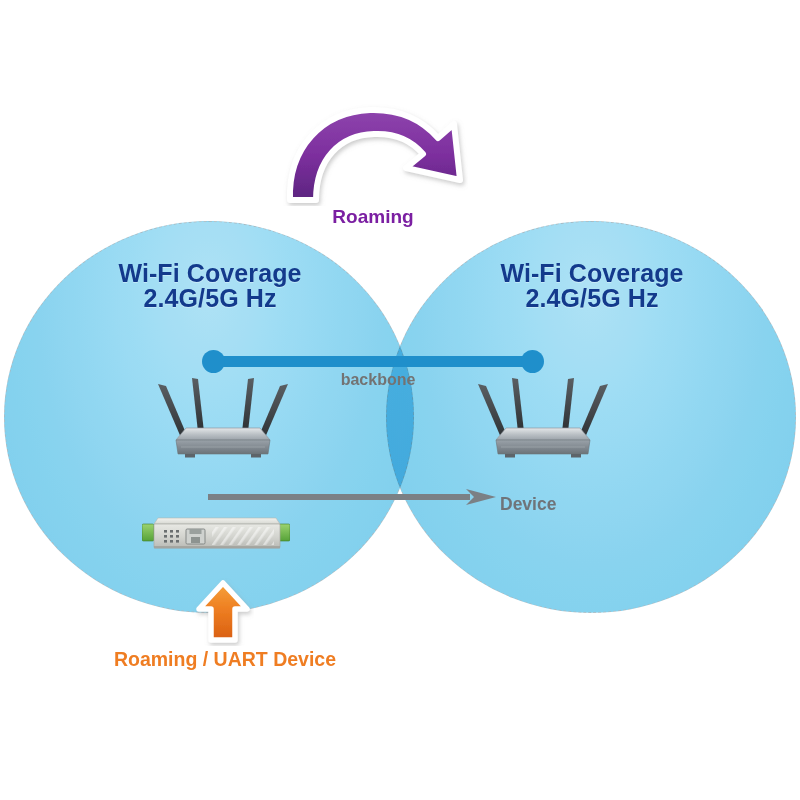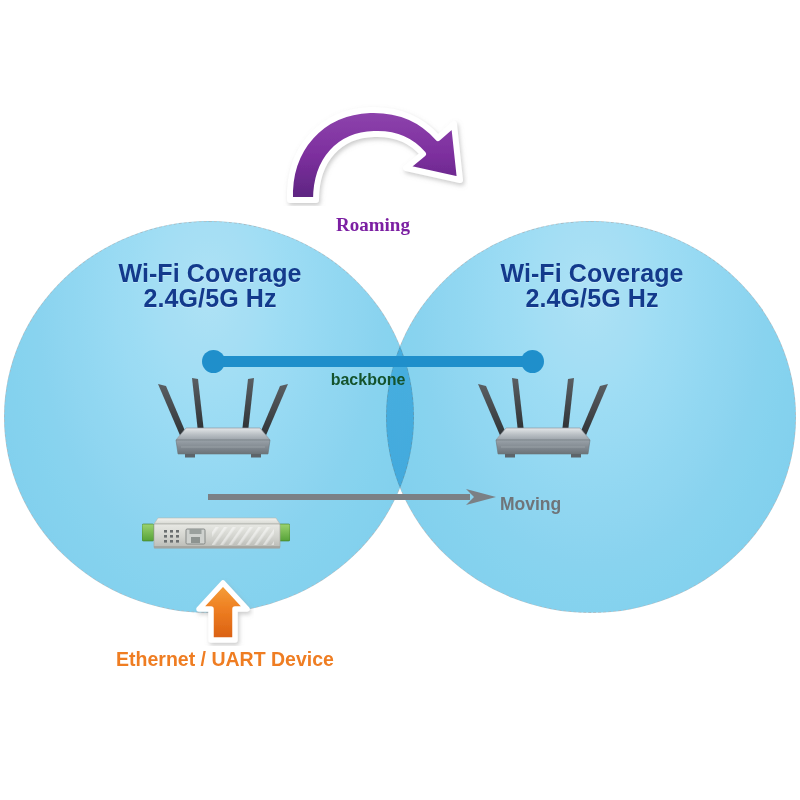--- a/index.html
+++ b/index.html
@@ -38,43 +38,42 @@
     line-height:25px;
     letter-spacing:.1px;
     text-shadow:0 1px 0 rgba(255,255,255,.35);
   }
   #label-left{left:60px;top:261px;}
   #label-right{left:442px;top:261px;}
 
   
   #roaming-arrow{position:absolute;left:278px;top:96px;width:190px;height:110px;}
   #roaming-label{
-    position:absolute;left:258px;top:214px;width:230px;
+    position:absolute;left:258px;top:206px;width:230px;
     text-align:center;
     color:#7b1fa2;
     font-weight:bold;
     font-size:19px;
     text-shadow:0 1px 1px rgba(255,255,255,.8);
-    font-family:Liberation Serif, serif;
   }
 
   
   #backbone-line{
     position:absolute;left:213px;top:356px;width:320px;height:11px;
     background:#1f8fcb;border-radius:1px;
   }
   .backbone-dot{
     position:absolute;width:23px;height:23px;border-radius:50%;
     background:#1f8fcb;top:350px;
   }
   #backbone-dot-left{left:202px;}
   #backbone-dot-right{left:521px;}
   #backbone-label{
-    position:absolute;left:268px;top:371px;width:200px;
-    text-align:center;color:#14532d;font-weight:bold;font-size:16px;
+    position:absolute;left:278px;top:371px;width:200px;
+    text-align:center;color:#737373;font-weight:bold;font-size:16px;
   }
 
   
   #moving-arrow{position:absolute;left:208px;top:487px;width:290px;height:20px;}
   #moving-label{
     position:absolute;left:500px;top:494px;
     color:#6f7479;font-weight:bold;font-size:17.5px;
   }
 
   
@@ -181,21 +180,21 @@
     <path d="M24,68 L118,68 L116,82 L26,82 Z" fill="url(#metalFront)" stroke="#6d757a" stroke-width=".6"></path>
     <line x1="29" y1="75" x2="113" y2="75" stroke="#aab1b6" stroke-width=".8" opacity=".7"></line>
     <rect x="33" y="82" width="10" height="3.5" fill="#5d6469"></rect>
     <rect x="99" y="82" width="10" height="3.5" fill="#5d6469"></rect>
   </svg>
 
   <svg id="moving-arrow" viewBox="0 0 290 20">
     <rect x="0" y="7" width="262" height="6" fill="#7b8085"></rect>
     <path d="M258,2 L288,10 L258,18 L266,10 Z" fill="#7b8085"></path>
   </svg>
-  <div id="moving-label">Moving</div>
+  <div id="moving-label">Device</div>
 
   <svg id="uart-device" viewBox="0 0 148 48">
     <defs>
       <linearGradient id="caseTop" x1="0" y1="0" x2="0" y2="1">
         <stop offset="0%" stop-color="#f2f2ee"></stop>
         <stop offset="100%" stop-color="#d7d8d2"></stop>
       </linearGradient>
       <linearGradient id="caseFace" x1="0" y1="0" x2="0" y2="1">
         <stop offset="0%" stop-color="#e8e9e4"></stop>
         <stop offset="55%" stop-color="#d2d3ce"></stop>
@@ -247,15 +246,15 @@
       </linearGradient>
       <filter id="softShadow2" x="-30%" y="-30%" width="170%" height="170%">
         <feDropShadow dx="1.5" dy="2.5" stdDeviation="2" flood-color="#9a9a9a" flood-opacity=".5"></feDropShadow>
       </filter>
     </defs>
     <g filter="url(#softShadow2)">
       <path d="M31,5 L55,31 L43,31 L43,62 L19,62 L19,31 L7,31 Z" fill="url(#orangeGrad)" stroke="#ffffff" stroke-width="5.5" stroke-linejoin="round"></path>
     </g>
   </svg>
 
-  <div id="ethernet-label">Ethernet / UART Device</div>
+  <div id="ethernet-label">Roaming / UART Device</div>
 
 </div>
 
 </body></html>

